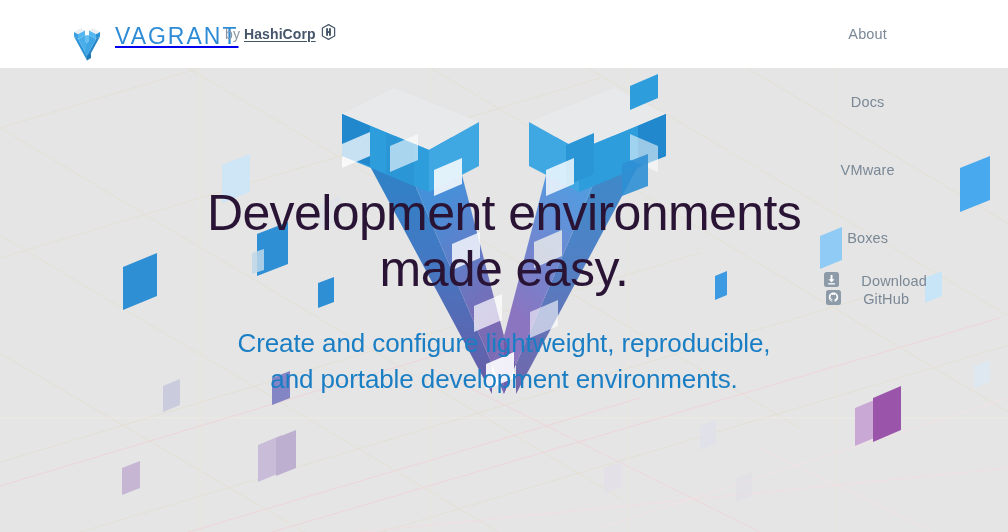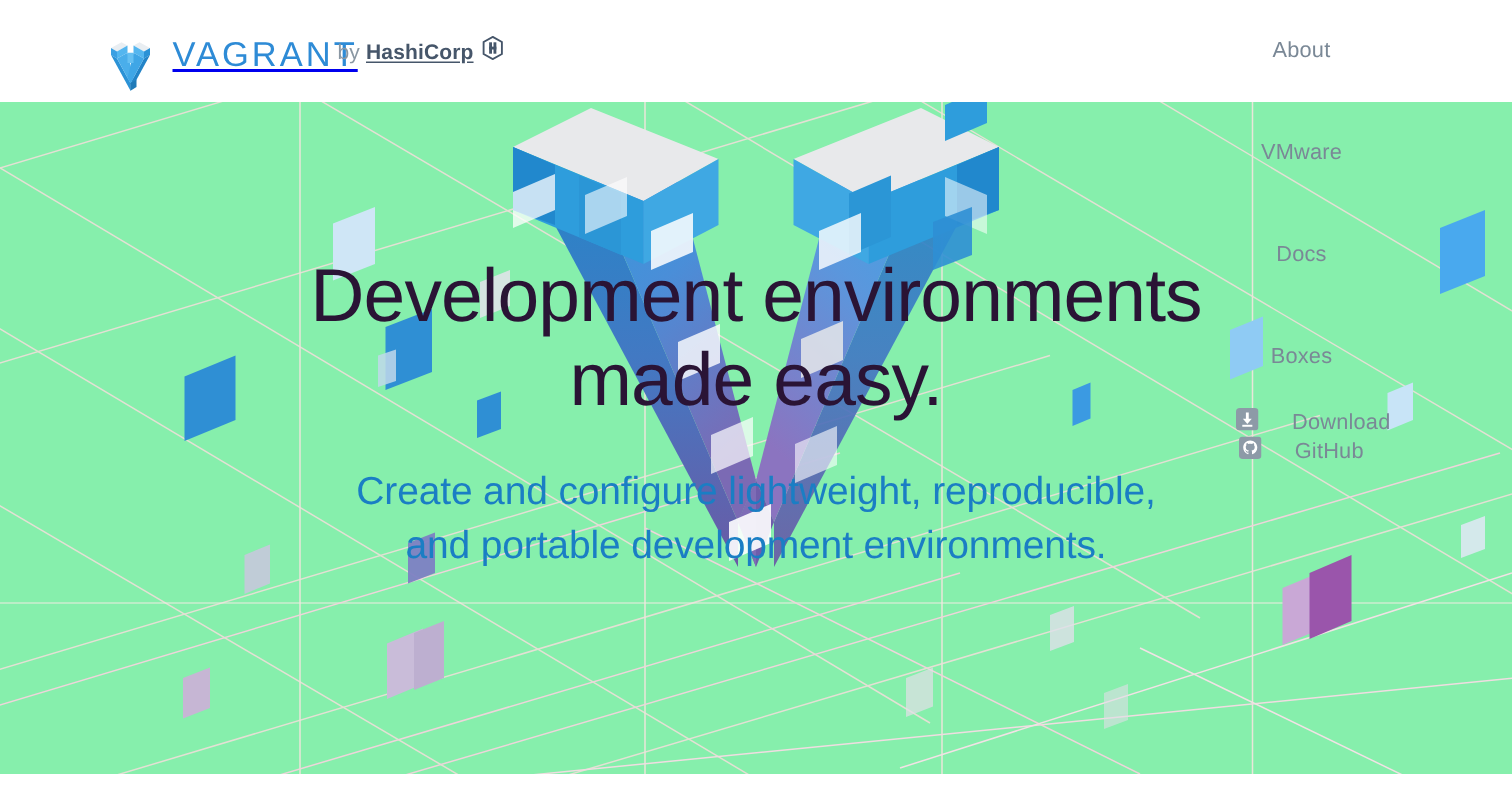--- a/index.html
+++ b/index.html
@@ -49,22 +49,22 @@
     letter-spacing:.15px;
   }
   .nav-link.with-icon {
     display:flex; align-items:center; gap:22px; line-height:normal;
     height:68px;
   }
   .nav-link.first-icon { margin-left:16px; }
 
   
   #hero {
-    position:absolute; top:52px; left:0; width:1008px; height:464px;
-    background:#86efac; overflow:hidden;
+    position:absolute; top:68px; left:0; width:1008px; height:464px;
+    background:#e5e5e5; overflow:hidden;
   }
   #grid-layer, #deco-layer, #vlogo-layer {
     position:absolute; inset:0; width:100%; height:100%;
   }
   #vlogo-layer { display:flex; align-items:flex-start; justify-content:center; }
   #vlogo { margin-top:6px; }
 
   
   #hero-text {
     position:absolute; inset:0; z-index:20;
@@ -117,22 +117,22 @@
           <path d="M7.5 0.6 L13.6 4 L13.6 12 L7.5 15.4 L1.4 12 L1.4 4 Z" fill="none" stroke="#46566a" stroke-width="1.25"></path>
           <rect x="5.1" y="4.2" width="1.9" height="7.6" fill="#46566a"></rect>
           <rect x="8.0" y="4.2" width="1.9" height="7.6" fill="#46566a"></rect>
           <rect x="5.1" y="7.1" width="4.8" height="1.9" fill="#46566a"></rect>
         </svg>
       </span>
     </span>
 
     <nav id="nav">
       <a class="nav-link" href="#">About</a>
+      <a class="nav-link" href="#">Docs</a>
       <a class="nav-link" href="#">VMware</a>
-      <a class="nav-link" href="#">Docs</a>
       <a class="nav-link" href="#">Boxes</a>
 
       <a class="nav-link with-icon first-icon" href="#">
         <span>
           <svg width="15" height="15" viewBox="0 0 15 15">
             <rect x="0" y="0" width="15" height="15" rx="2.5" fill="#8d9aa7"></rect>
             <rect x="6.6" y="3" width="1.9" height="5.2" fill="#ffffff"></rect>
             <polygon points="4.6,7.2 10.5,7.2 7.55,10.6" fill="#ffffff"></polygon>
             <rect x="4.2" y="11.2" width="6.7" height="1.3" fill="#ffffff"></rect>
           </svg>

